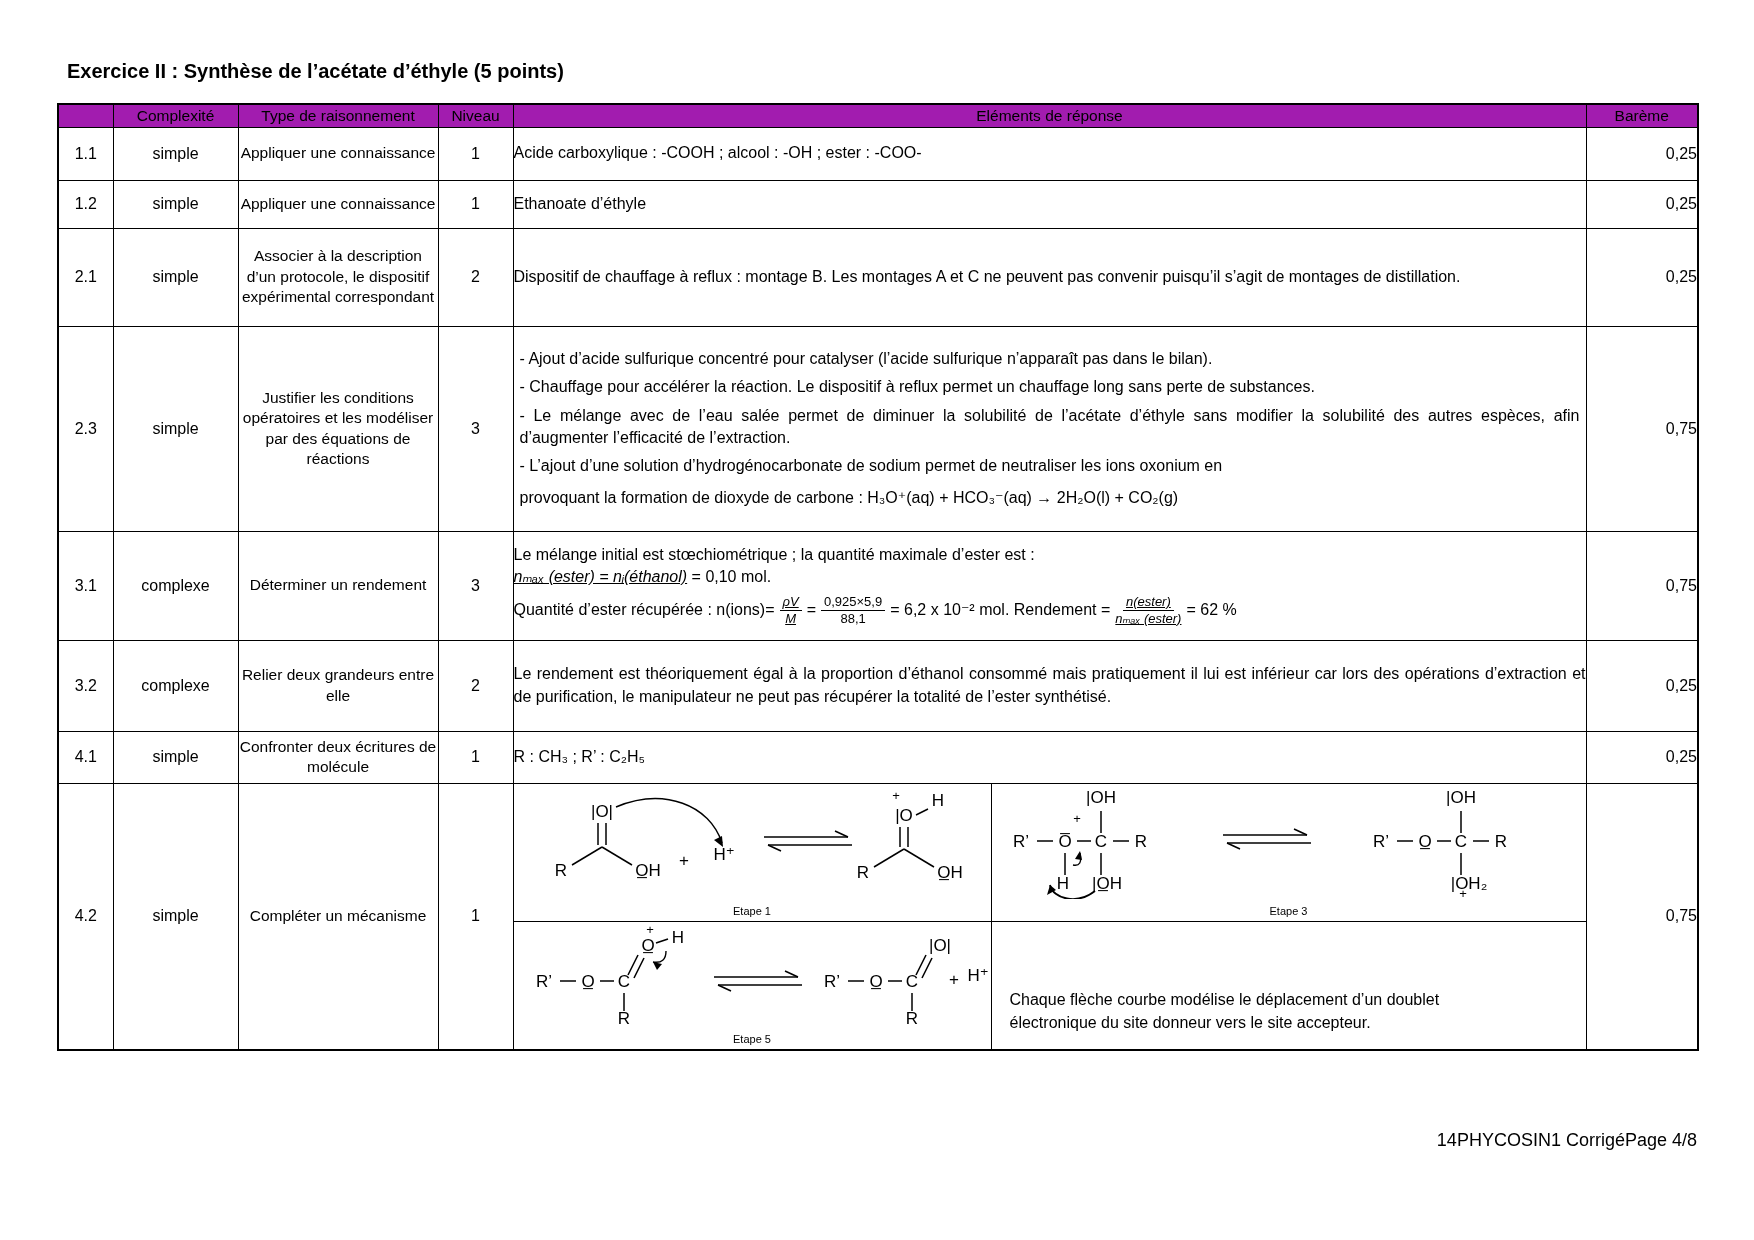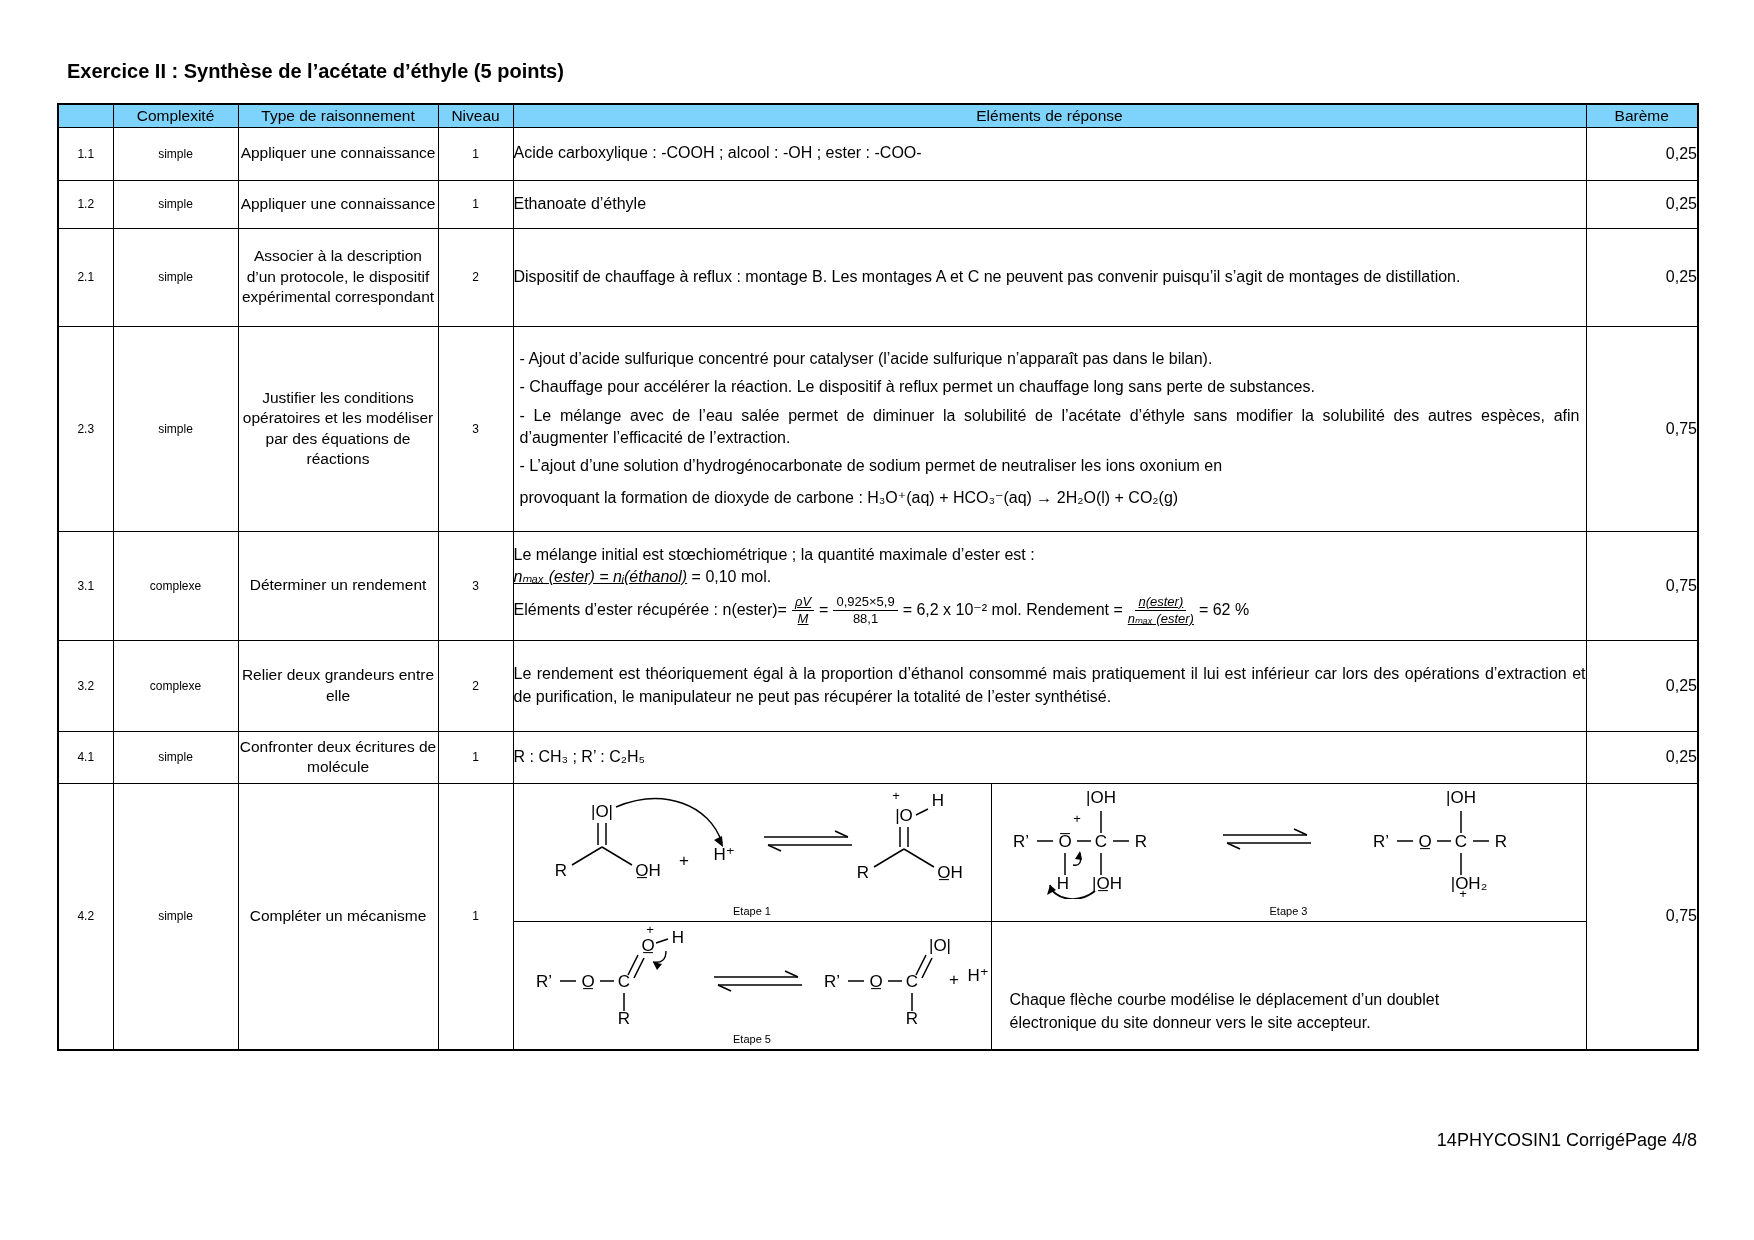--- a/index.html
+++ b/index.html
@@ -2,22 +2,22 @@
 <html><head>
 <meta charset="utf-8">
 <style>
   html,body{margin:0;padding:0;background:#fff;}
   .page{position:relative;width:1754px;height:1240px;background:#fff;overflow:hidden;
         font-family:"Liberation Sans","DejaVu Sans",sans-serif;color:#000;}
   .title{position:absolute;left:67px;top:60px;font-size:20px;font-weight:bold;}
   table.grid{position:absolute;left:57px;top:103px;width:1640px;table-layout:fixed;
              border-collapse:collapse;border:2px solid #000;}
   table.grid td{border:1px solid #000;overflow:hidden;vertical-align:middle;padding:0;}
-  td.th{background:#7dd3fc;text-align:center;font-size:15.5px;padding:1px 2px;}
-  .c-id,.c-cx,.c-nv{text-align:center;font-size:12px;}
+  td.th{background:#a21caf;text-align:center;font-size:15.5px;padding:1px 2px;}
+  .c-id,.c-cx,.c-nv{text-align:center;font-size:16px;}
   .c-ty{text-align:center;font-size:15.5px;line-height:1.32;padding:2px 6px;}
   .c-rp{font-size:16px;line-height:1.4;padding:4px 12px;text-align:left;}
   .c-bm{text-align:right;font-size:16px;}
   .bul{margin:6px;text-align:justify;}
   .just{text-align:justify;}
   .eq-line{margin-top:9px;}
   .f-line{display:flex;align-items:center;gap:5px;margin-top:5px;flex-wrap:nowrap;}
   .frac{display:inline-flex;flex-direction:column;align-items:center;font-size:13px;line-height:1.25;}
   .frac .num{border-bottom:1px solid #000;padding:0 3px;}
   .it{font-style:italic;text-decoration:underline;}
@@ -108,21 +108,21 @@
 
     <tr style="height:109px">
       <td class="c-id">3.1</td>
       <td class="c-cx">complexe</td>
       <td class="c-ty">Déterminer un rendement</td>
       <td class="c-nv">3</td>
       <td class="c-rp">
         <div>Le mélange initial est stœchiométrique ; la quantité maximale d’ester est :</div>
         <div><span class="it">nₘₐₓ (ester) = nᵢ(éthanol)</span><span> = 0,10 mol.</span></div>
         <div class="f-line">
-          <span>Eléments d’ester récupérée : n(ester)=</span>
+          <span>Quantité d’ester récupérée : n(ions)=</span>
           <span class="frac it">
             <span class="num">ρV</span>
             <span>M</span>
           </span>
           <span>=</span>
           <span class="frac">
             <span class="num">0,925×5,9</span>
             <span>88,1</span>
           </span>
           <span>= 6,2 x 10⁻² mol. Rendement =</span>

